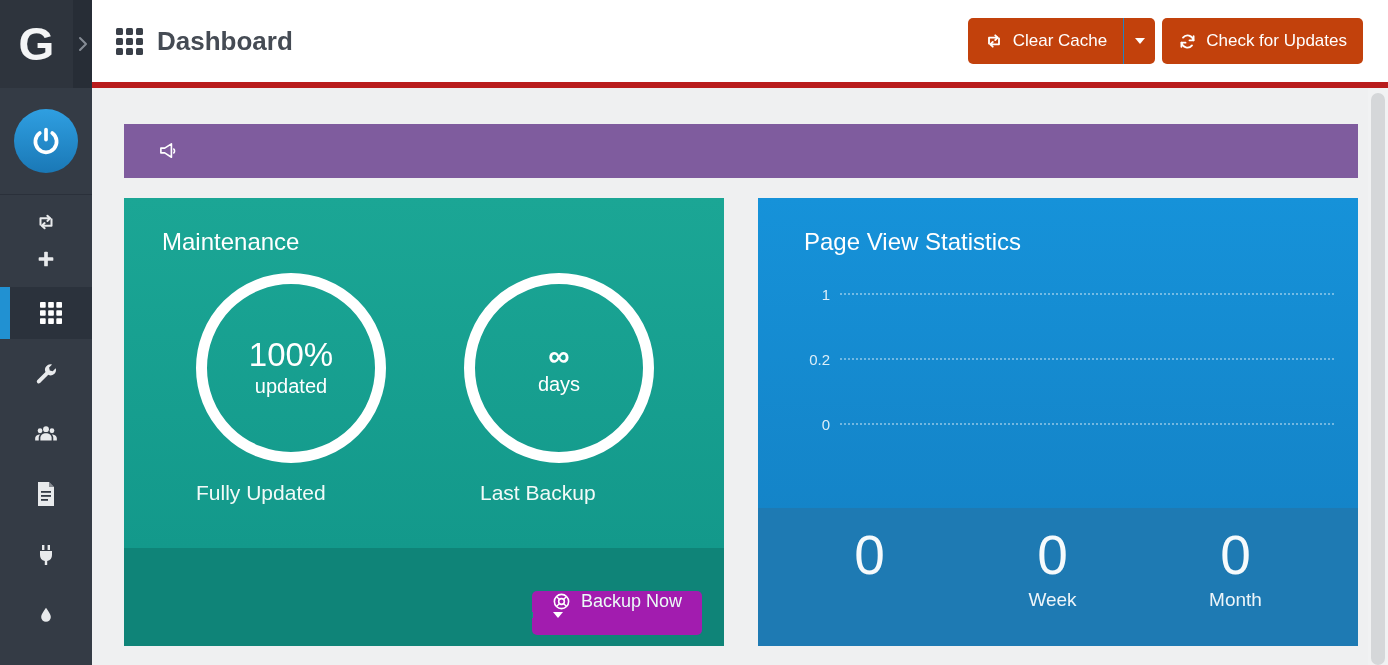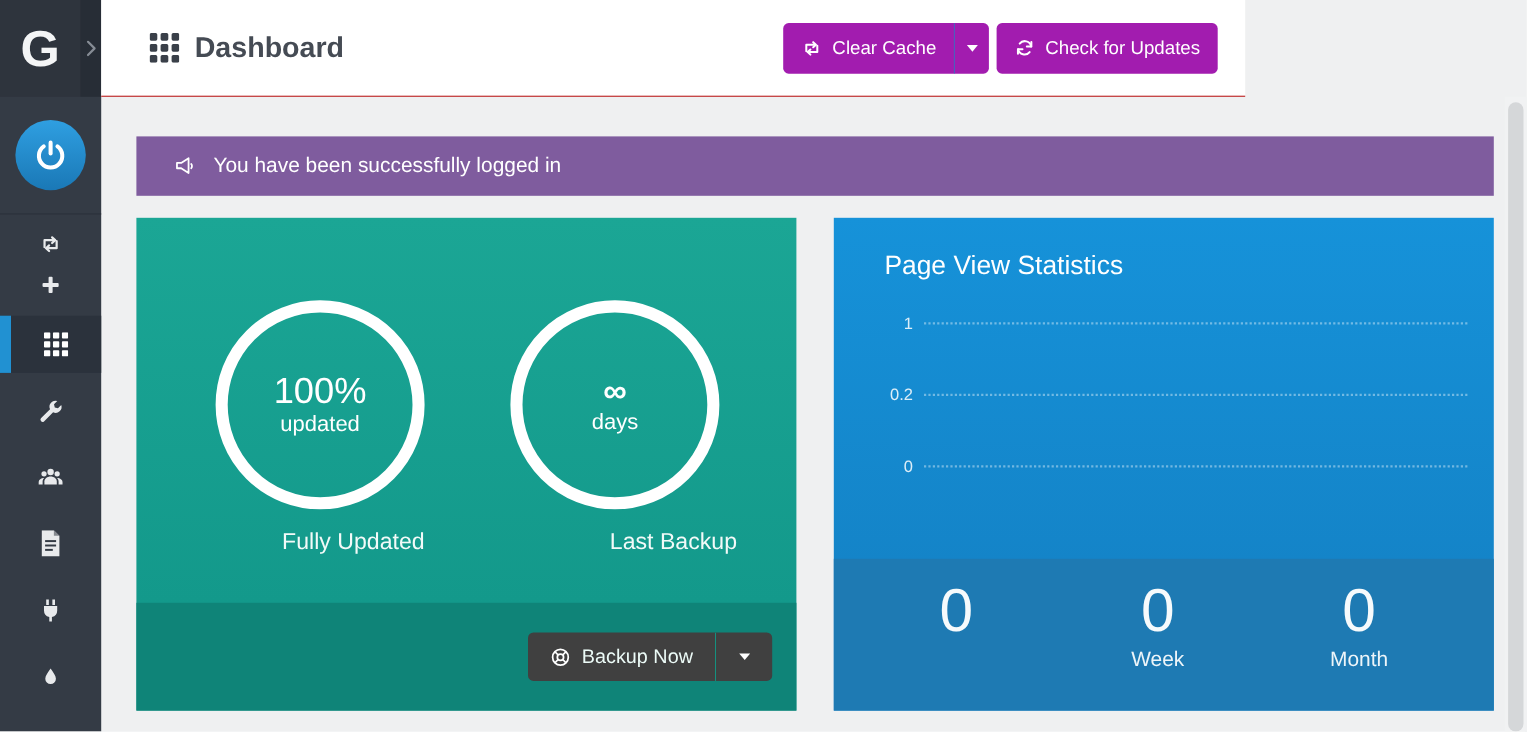--- a/index.html
+++ b/index.html
@@ -16,25 +16,25 @@
   .power-block { position:absolute; left:0; top:88px; width:92px; height:107px;
                 border-bottom:1px solid #2a303a; display:flex; align-items:center; justify-content:center; }
   .power-circle { width:64px; height:64px; border-radius:50%;
                 background:linear-gradient(180deg,#2f9fe1,#1a78b6);
                 display:flex; align-items:center; justify-content:center; cursor:pointer; }
   .nav-item { position:absolute; left:0; width:92px; display:flex; align-items:center; justify-content:center; cursor:pointer; }
   .nav-item.active { background:#2b323c; border-left:10px solid #2191d2; }
   .nav-item svg { display:block; }
 
   
-  .header { position:absolute; left:92px; top:0; width:1040px; height:88px; background:#ffffff;
-            border-bottom:1px solid #b91c1c; display:flex; align-items:center; padding:0 25px 0 44px; }
+  .header { position:absolute; left:92px; top:0; width:1296px; height:88px; background:#ffffff;
+            border-bottom:6px solid #b91c1c; display:flex; align-items:center; padding:0 25px 0 24px; }
   .header-title { font-size:26px; color:#454b54; margin-left:14px; }
   .header-actions { margin-left:auto; display:flex; gap:7px; }
-  .btn-blue { background:#a21caf; color:#fff; font-size:17px; height:46px; border-radius:5px;
+  .btn-blue { background:#c2410c; color:#fff; font-size:17px; height:46px; border-radius:5px;
               display:flex; align-items:center; cursor:pointer; }
   .split-main { display:flex; align-items:center; gap:9px; padding:0 16px; }
   .split-caret { width:32px; align-self:stretch; display:flex; align-items:center; justify-content:center;
                  border-left:1px solid #1f84c4; border-radius:0 5px 5px 0; cursor:pointer; }
   .caret-down { width:0; height:0; border-left:5px solid transparent; border-right:5px solid transparent;
                 border-top:6px solid #fff; }
 
   
   .notice { position:absolute; left:124px; top:124px; width:1234px; height:54px; background:#7f5c9e;
             display:flex; align-items:center; padding-left:34px; color:#fff; }
@@ -43,25 +43,25 @@
   
   .panel-green { position:absolute; left:124px; top:198px; width:600px; height:448px;
                  background:linear-gradient(180deg,#1ba695 0%,#13998b 78%); }
   .panel-title { position:absolute; left:38px; top:30px; font-size:24px; color:#fff; }
   .gauge { position:absolute; width:190px; height:190px; border:11px solid #fff; border-radius:50%;
            display:flex; flex-direction:column; align-items:center; justify-content:center; color:#fff; }
   .gauge-1 { left:72px; top:75px; } .gauge-2 { left:340px; top:75px; }
   .gauge-value { font-size:33px; line-height:1.05; }
   .gauge-value.inf { font-size:30px; font-weight:700; }
   .gauge-unit { font-size:20px; margin-top:2px; }
-  .gauge-label { position:absolute; top:283px; width:190px; text-align:right; font-size:21px; color:#f2faf8; }
+  .gauge-label { position:absolute; top:283px; width:190px; text-align:left; font-size:21px; color:#f2faf8; }
   .gauge-label-1 { left:72px; } .gauge-label-2 { left:356px; }
   .green-footer { position:absolute; left:0; top:350px; width:600px; height:98px; background:#0f8478; }
-  .backup-group { position:absolute; right:22px; top:27px; height:44px; display:flex;
-                  background:#404040; border-radius:5px; color:#ecfbf7; font-size:18px; cursor:pointer; }
+  .backup-group { position:absolute; right:22px; top:43px; height:44px; display:flex;
+                  background:#a21caf; border-radius:5px; color:#ecfbf7; font-size:18px; cursor:pointer;flex-direction:column; }
   .backup-main { display:flex; align-items:center; gap:10px; padding:0 20px; }
   .backup-caret { width:52px; border-left:1px solid #15917f; display:flex; align-items:center;
                   justify-content:center; border-radius:0 5px 5px 0; cursor:pointer; }
 
   
   .panel-blue { position:absolute; left:758px; top:198px; width:600px; height:448px;
                 background:linear-gradient(180deg,#1692d9,#1484c8 70%); }
   .chart-row { position:absolute; left:16px; width:560px; height:20px; display:flex; align-items:center;
                color:rgba(255,255,255,.85); font-size:15px; }
   .row-1 { top:86px; } .row-2 { top:151px; } .row-3 { top:216px; }
@@ -234,24 +234,24 @@
     </div>
   </div>
 
   <div class="notice">
     <svg width="23" height="23" viewBox="0 0 24 24">
       <g fill="none" stroke="#ffffff" stroke-width="1.7" stroke-linejoin="round">
         <path d="M14 4L7 8.5H3v5h4l7 4.5z"></path>
         <path d="M16.5 9.5c1 .8 1 3.2 0 4" stroke-linecap="round"></path>
       </g>
     </svg>
-    <span class="notice-text">You have been successfully logged in</span>
   </div>
 
   <div class="panel-green">
+    <div class="panel-title">Maintenance</div>
 
     <div class="gauge gauge-1">
       <div class="gauge-value">100%</div>
       <div class="gauge-unit">updated</div>
     </div>
     <div class="gauge gauge-2">
       <div class="gauge-value inf">∞</div>
       <div class="gauge-unit">days</div>
     </div>
 

